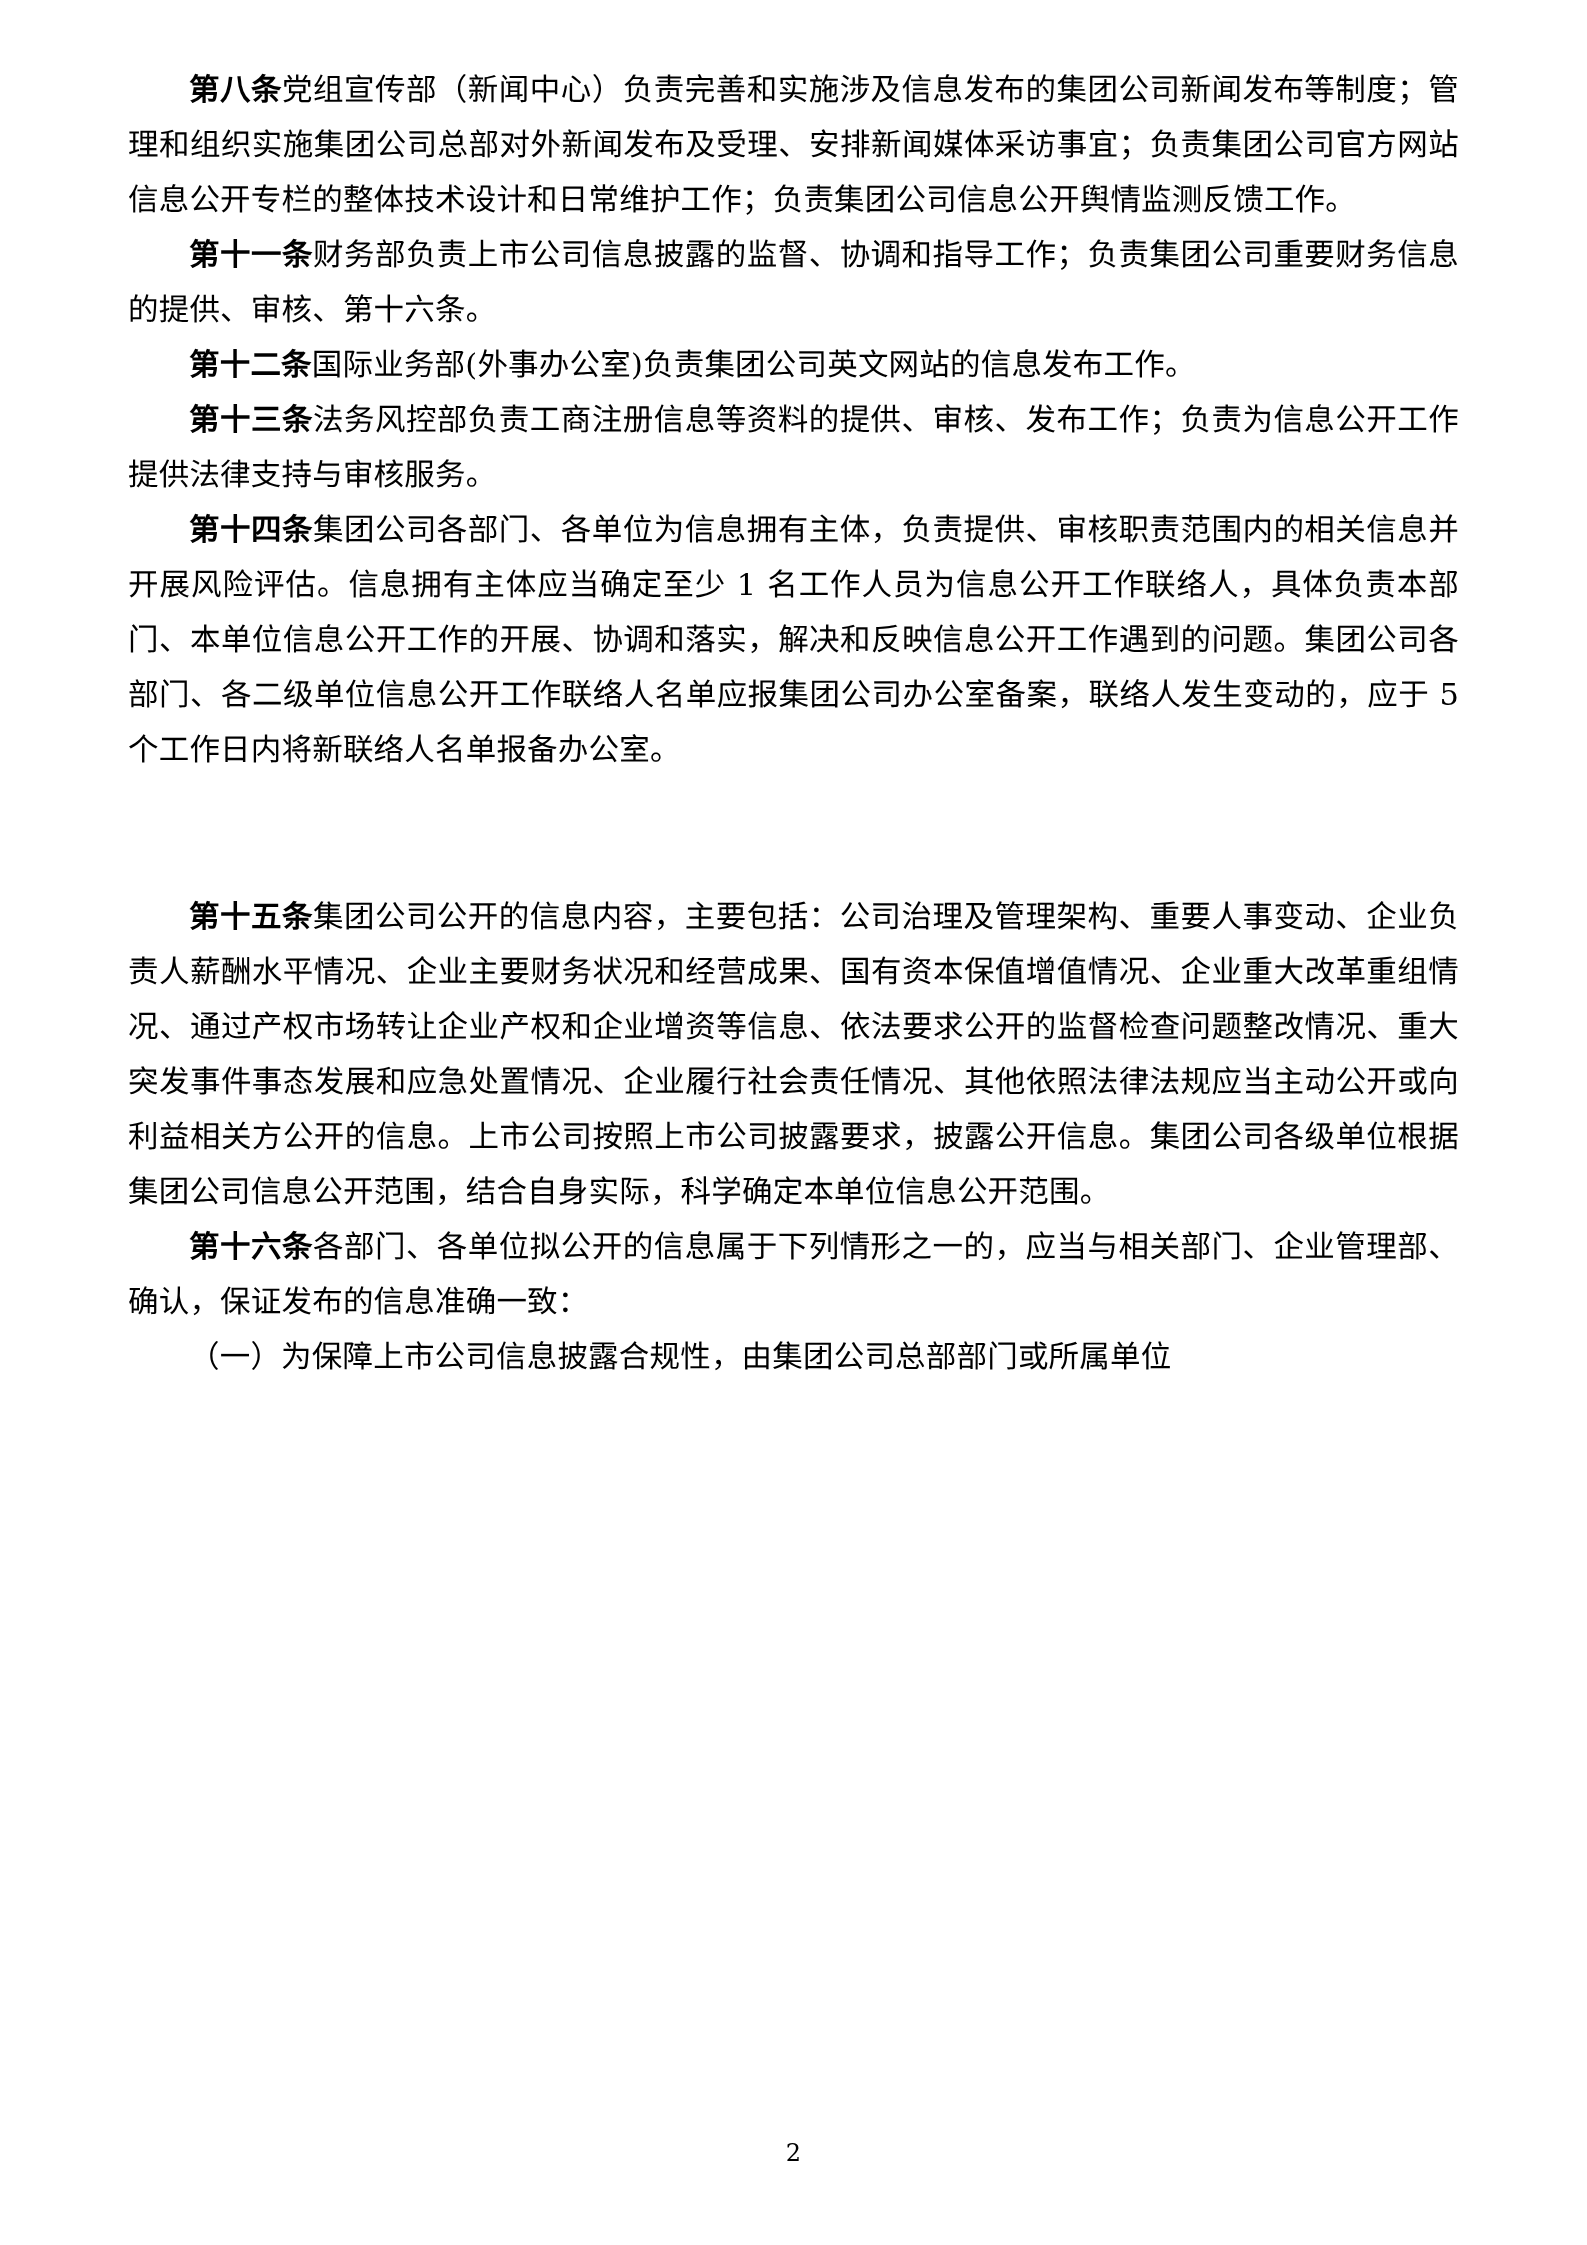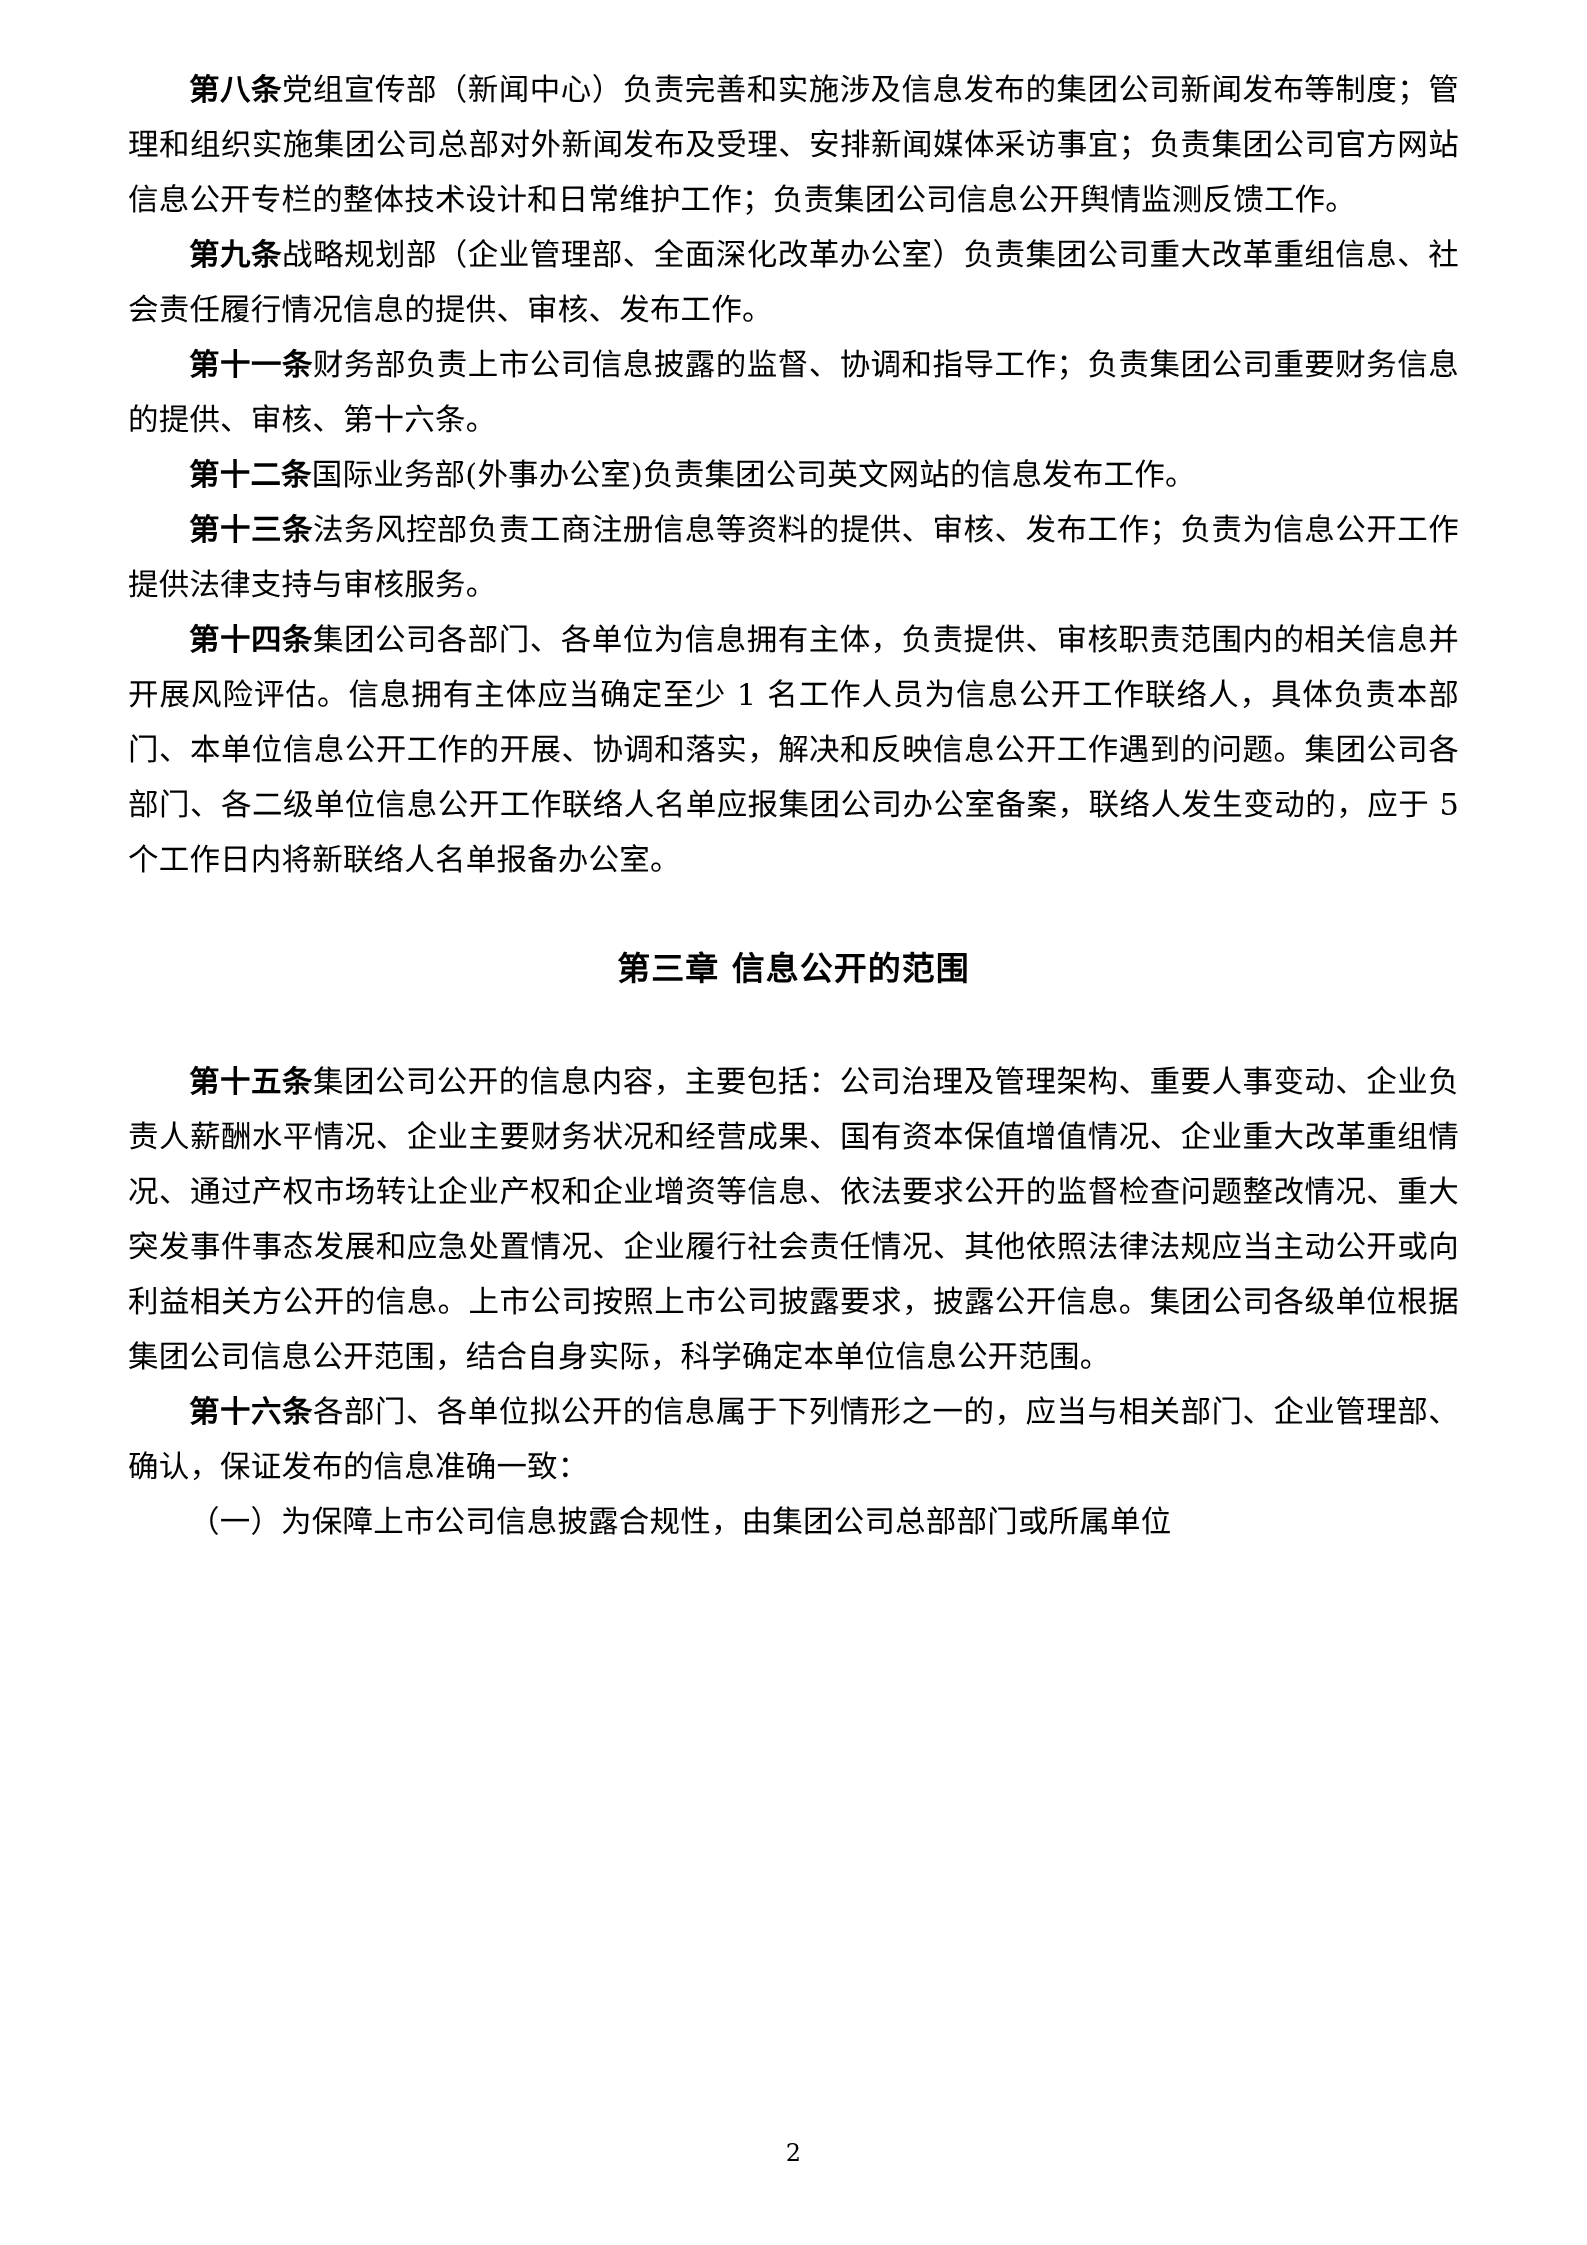--- a/index.html
+++ b/index.html
@@ -64,36 +64,34 @@
 </style>
 </head>
 <body>
 
 <div class="page">
 
   <div class="body-text">
 
     <p class="para"><span class="art-label">第八条</span><span>党组宣传部（新闻中心）负责完善和实施涉及信息发布的集团公司新闻发布等制度；管理和组织实施集团公司总部对外新闻发布及受理、安排新闻媒体采访事宜；负责集团公司官方网站信息公开专栏的整体技术设计和日常维护工作；负责集团公司信息公开舆情监测反馈工作。</span></p>
 
-    <p class="para"><span class="art-label">第九条</span><span>战略规划部（企业管理部、全面深化改革办公室）负责集团公司重大改革重组信息、社会责任履行情况信息的提供、审核、发布工作。</span></p>
 
 
     <p class="para"><span class="art-label">第十一条</span><span>财务部负责上市公司信息披露的监督、协调和指导工作；负责集团公司重要财务信息的提供、审核、第十六条。</span></p>
 
     <p class="para"><span class="art-label">第十二条</span><span>国际业务部(外事办公室)负责集团公司英文网站的信息发布工作。</span></p>
 
     <p class="para"><span class="art-label">第十三条</span><span>法务风控部负责工商注册信息等资料的提供、审核、发布工作；负责为信息公开工作提供法律支持与审核服务。</span></p>
 
     <p class="para"><span class="art-label">第十四条</span><span>集团公司各部门、各单位为信息拥有主体，负责提供、审核职责范围内的相关信息并开展风险评估。信息拥有主体应当确定至少 1 名工作人员为信息公开工作联络人，具体负责本部门、本单位信息公开工作的开展、协调和落实，解决和反映信息公开工作遇到的问题。集团公司各部门、各二级单位信息公开工作联络人名单应报集团公司办公室备案，联络人发生变动的，应于 5 个工作日内将新联络人名单报备办公室。</span></p>
 
   </div>
 
   <div class="gap-before-chapter"></div>
 
-  <h2 class="chapter-heading">第三章 信息公开的范围</h2>
 
   <div class="gap-after-chapter"></div>
 
   <div class="body-text">
 
     <p class="para"><span class="art-label">第十五条</span><span>集团公司公开的信息内容，主要包括：公司治理及管理架构、重要人事变动、企业负责人薪酬水平情况、企业主要财务状况和经营成果、国有资本保值增值情况、企业重大改革重组情况、通过产权市场转让企业产权和企业增资等信息、依法要求公开的监督检查问题整改情况、重大突发事件事态发展和应急处置情况、企业履行社会责任情况、其他依照法律法规应当主动公开或向利益相关方公开的信息。上市公司按照上市公司披露要求，披露公开信息。集团公司各级单位根据集团公司信息公开范围，结合自身实际，科学确定本单位信息公开范围。</span></p>
 
     <p class="para"><span class="art-label">第十六条</span><span>各部门、各单位拟公开的信息属于下列情形之一的，应当与相关部门、企业管理部、确认，保证发布的信息准确一致：</span></p>
 
     <p class="para"><span>（一）为保障上市公司信息披露合规性，由集团公司总部部门或所属单位</span></p>

